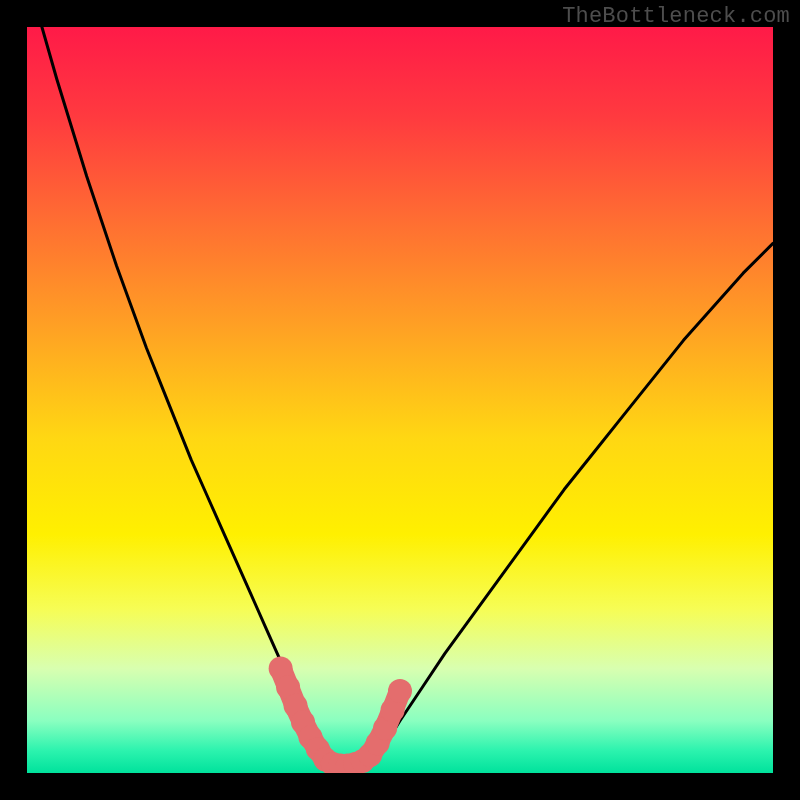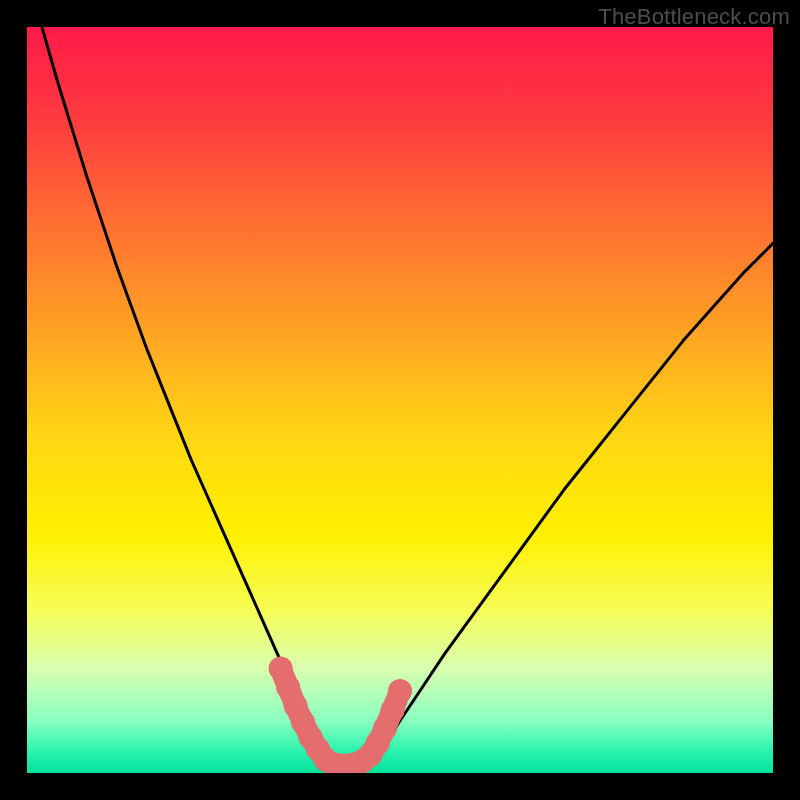--- a/index.html
+++ b/index.html
@@ -10,20 +10,21 @@
     overflow: hidden;
     background: #000;
     font-family: Arial, Helvetica, sans-serif;
   }
   .frame {
     position: absolute;
     left: 0; top: 0;
     width: 800px;
     height: 620px;
     background: #000;
+    font-family: Liberation Mono, monospace;
   }
   .watermark {
     position: absolute;
     top: 4px;
     right: 10px;
     color: #4d4d4d;
     font-size: 22px;
     font-weight: 500;
     letter-spacing: 0.2px;
     z-index: 5;

